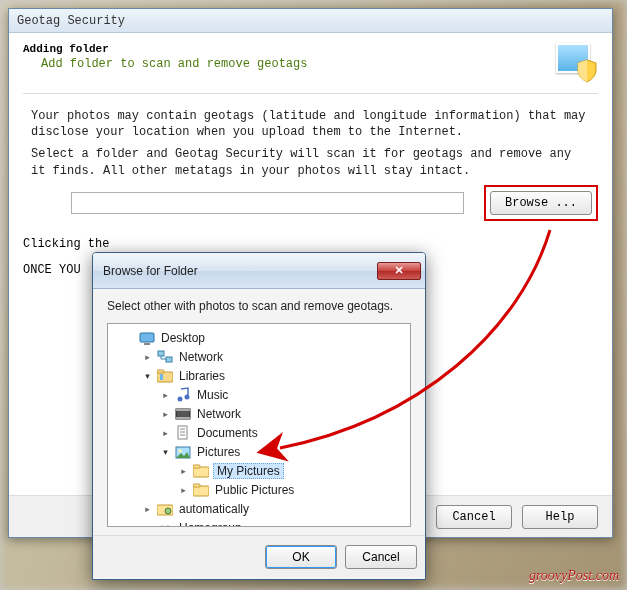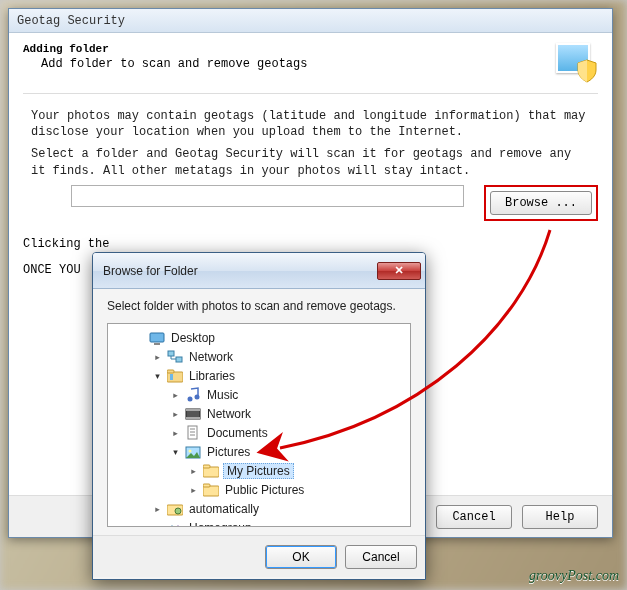--- a/index.html
+++ b/index.html
@@ -14,59 +14,59 @@
     overflow: hidden;
   }
   
   .bg-hint {
     position:absolute; inset:0;
     background: linear-gradient(120deg,#d9d0b8 0%,#c7bfa3 30%,#b8a988 60%,#a39373 100%);
     filter: blur(4px);
   }
   .watermark {
     position:absolute; right:8px; bottom:6px;
-    color:#14532d; font-style:italic; font-size:14px;
+    color:#b91c1c; font-style:italic; font-size:14px;
     font-family: Georgia, serif;
     text-shadow:0 1px 0 #fff;
   }
   
   .mainwin {
     position:absolute; left:8px; top:8px; width:605px; height:530px;
     background:#fff; border:1px solid #6b8aaa;
     box-shadow:0 2px 10px rgba(0,0,0,.4);
     font-family:Liberation Mono, monospace;
   }
   .titlebar {
     height:24px; line-height:24px;
     background:linear-gradient(#eef4fb,#d7e4f2);
     border-bottom:1px solid #b8c8d8;
     padding:0 8px; color:#333;
   }
   .content { padding:10px 14px; }
   .header-row { display:flex; align-items:flex-start; }
   .header-text { flex:1; }
   .header-title { font-weight:bold; font-size:11px; }
-  .header-sub { margin:2px 0 4px 18px; color:#000000; }
+  .header-sub { margin:2px 0 4px 18px; color:#4d7c0f; }
   .header-icon {
     width:44px; height:40px; position:relative; margin-left:8px;
   }
   .header-icon .photo {
     position:absolute; right:8px; top:0; width:34px; height:30px;
     background:linear-gradient(#aee0ff,#5ab4e8);
     border:2px solid #fff; box-shadow:0 1px 2px rgba(0,0,0,.3);
   }
   .header-icon .shield {
     position:absolute; right:0; bottom:0;
   }
   hr.div {
     border:none; border-top:1px solid #ddd; margin:10px 0 14px;
   }
   .body-text p { margin:0 8px 6px; color:#222; line-height:1.35; }
   .choose-label { margin-top:14px; }
-  .path-row { display:flex; align-items:flex-start; margin-top:6px; gap:20px;margin-left:48px; }
+  .path-row { display:flex; align-items:center; margin-top:6px; gap:20px;margin-left:48px; }
   .path-input {
     flex:1; height:22px; border:1px solid #b0b0b0; padding:0 4px;
     background:#fff; font:inherit;
   }
   .btn {
     height:24px; min-width:76px; padding:0 14px;
     background:linear-gradient(#fdfdfd,#e6e6e6);
     border:1px solid #8a8a8a; border-radius:3px;
     font:inherit; cursor:pointer;
   }
@@ -106,21 +106,21 @@
     display:flex; align-items:center; justify-content:center;
     color:#fff; font-weight:bold; font-size:11px; cursor:pointer;
   }
   .dlg-body { padding:10px 14px 8px; color:#222; }
   .tree {
     margin-top:10px;
     height:204px;
     border:1px solid #a0a0a0;
     background:#fff;
     overflow:auto;
-    padding:4px 20px;
+    padding:4px 10px;
   }
   .tree ul { list-style:none; margin:0; padding:0 0 0 18px; }
   .tree > ul { padding-left:4px; }
   .node { display:flex; align-items:center; gap:4px; height:19px; padding:0 2px; white-space:nowrap; cursor:default;}
   .expander {
     width:11px; height:11px; display:inline-flex; align-items:center; justify-content:center;
     color:#666; font-size:9px; cursor:pointer; user-select:none;
   }
   .expander.blank { visibility:hidden; }
   .ico { width:16px; height:16px; display:inline-block; flex-shrink:0; }
@@ -186,21 +186,21 @@
 </div>
 
 <div class="dlg">
   <div class="dlg-titlebar">
     <span class="dlg-title">Browse for Folder</span>
     <div class="dlg-close">
       <span>✕</span>
     </div>
   </div>
   <div class="dlg-body">
-    <div>Select folder with photos to scan and remove geotags.</div>
+    <div>Select other with photos to scan and remove geotags.</div>
     <div class="tree">
       <ul>
         <li>
           <div class="node">
             <span class="expander blank">▸</span>
             <span class="ico">
               <svg width="16" height="16">
                   <rect x="1" y="3" width="14" height="9" rx="1" fill="#6fb7e8" stroke="#2d72a5"></rect>
                   <rect x="5" y="13" width="6" height="2" fill="#888"></rect>
                 </svg>

